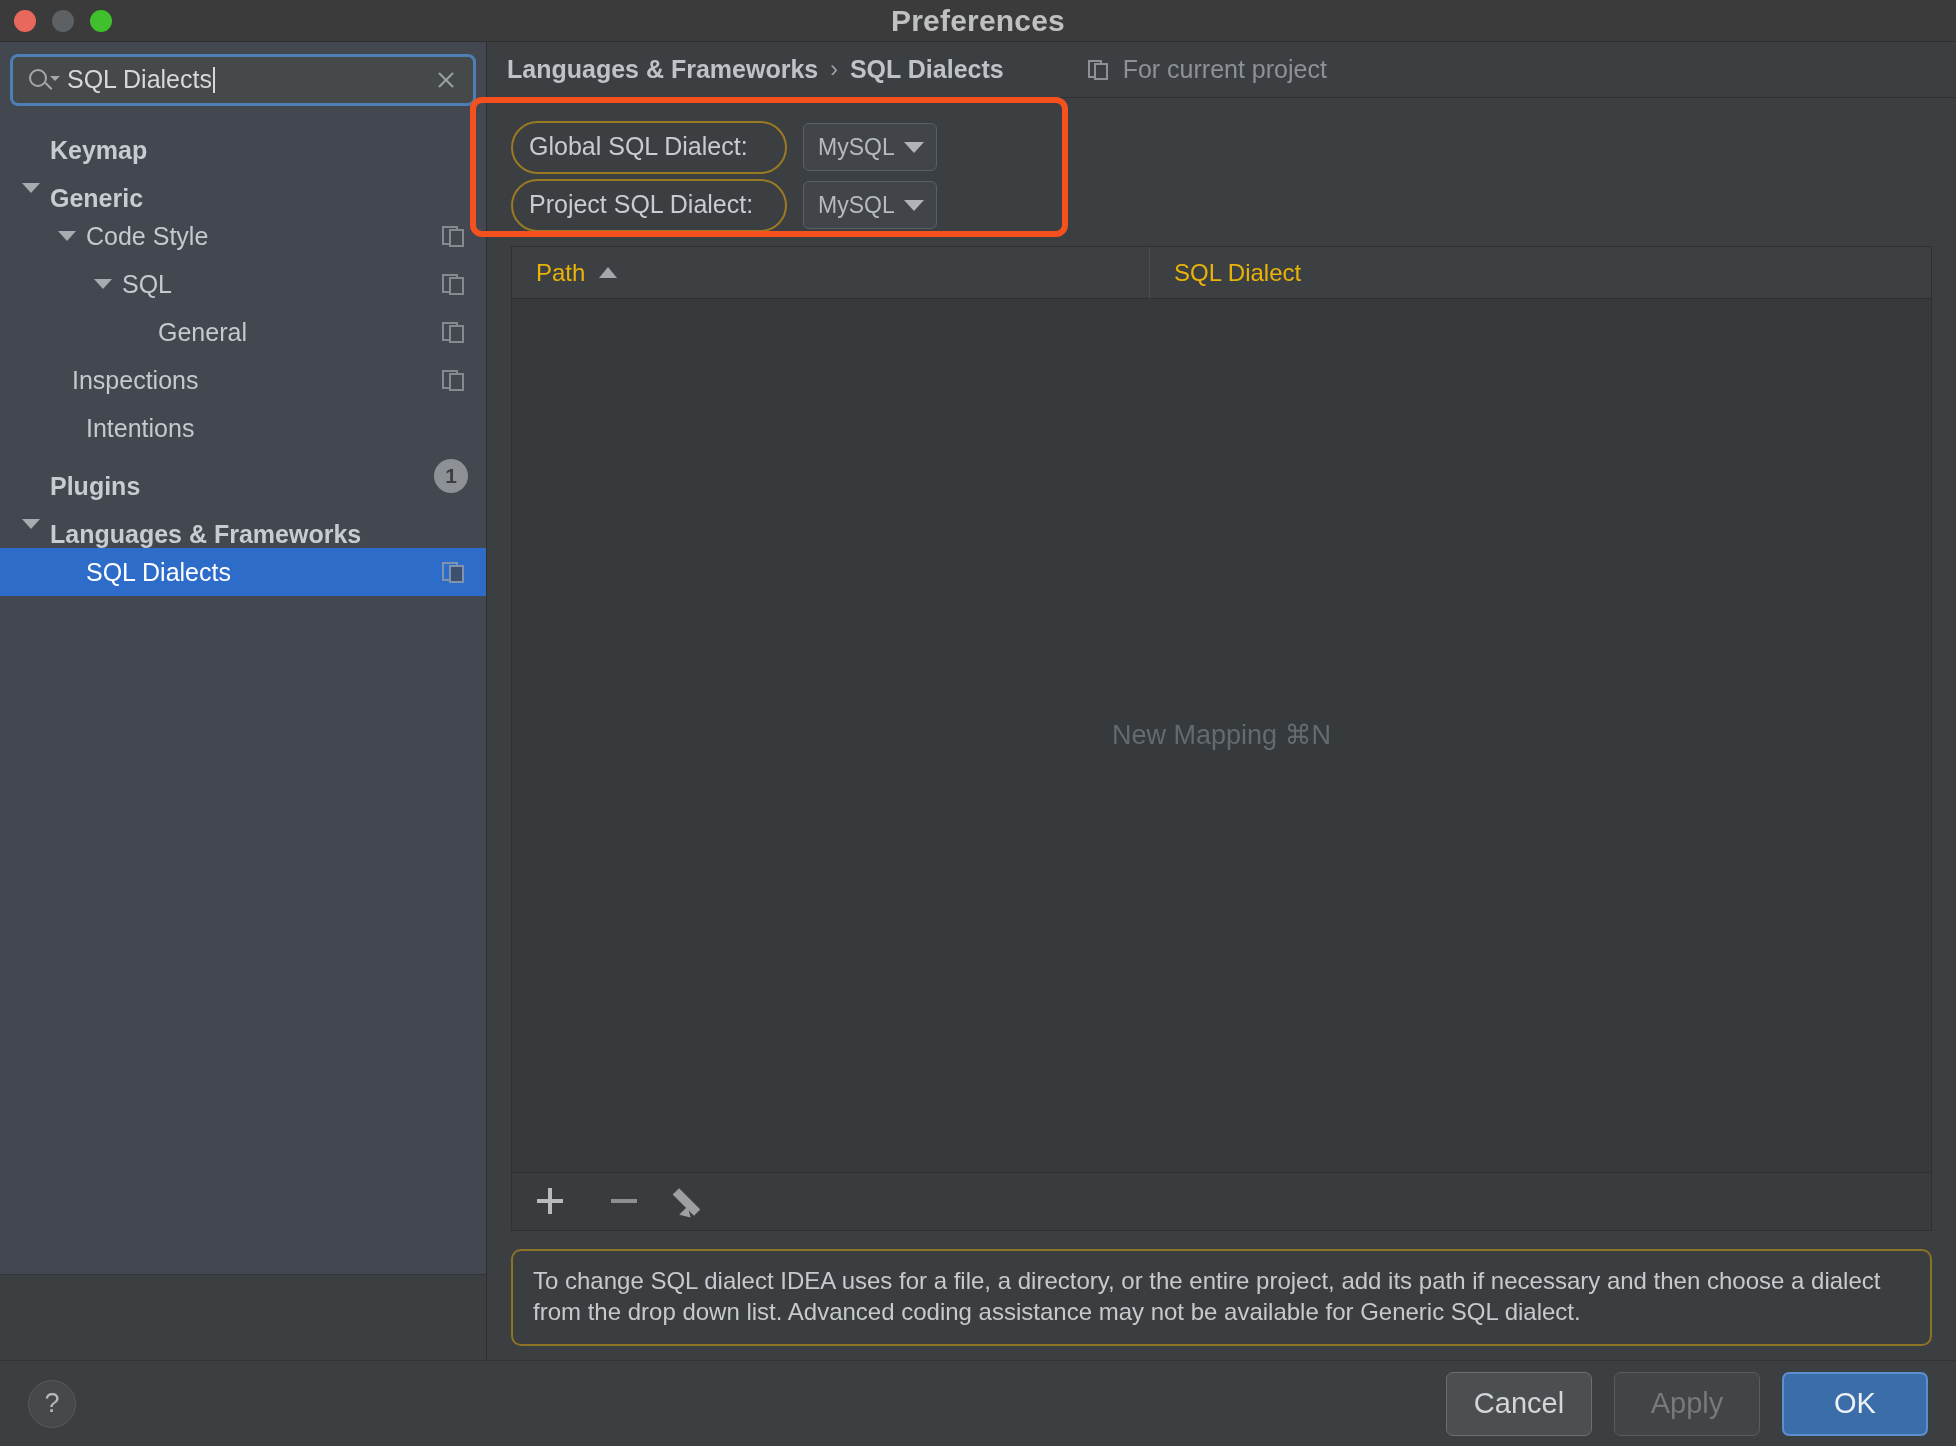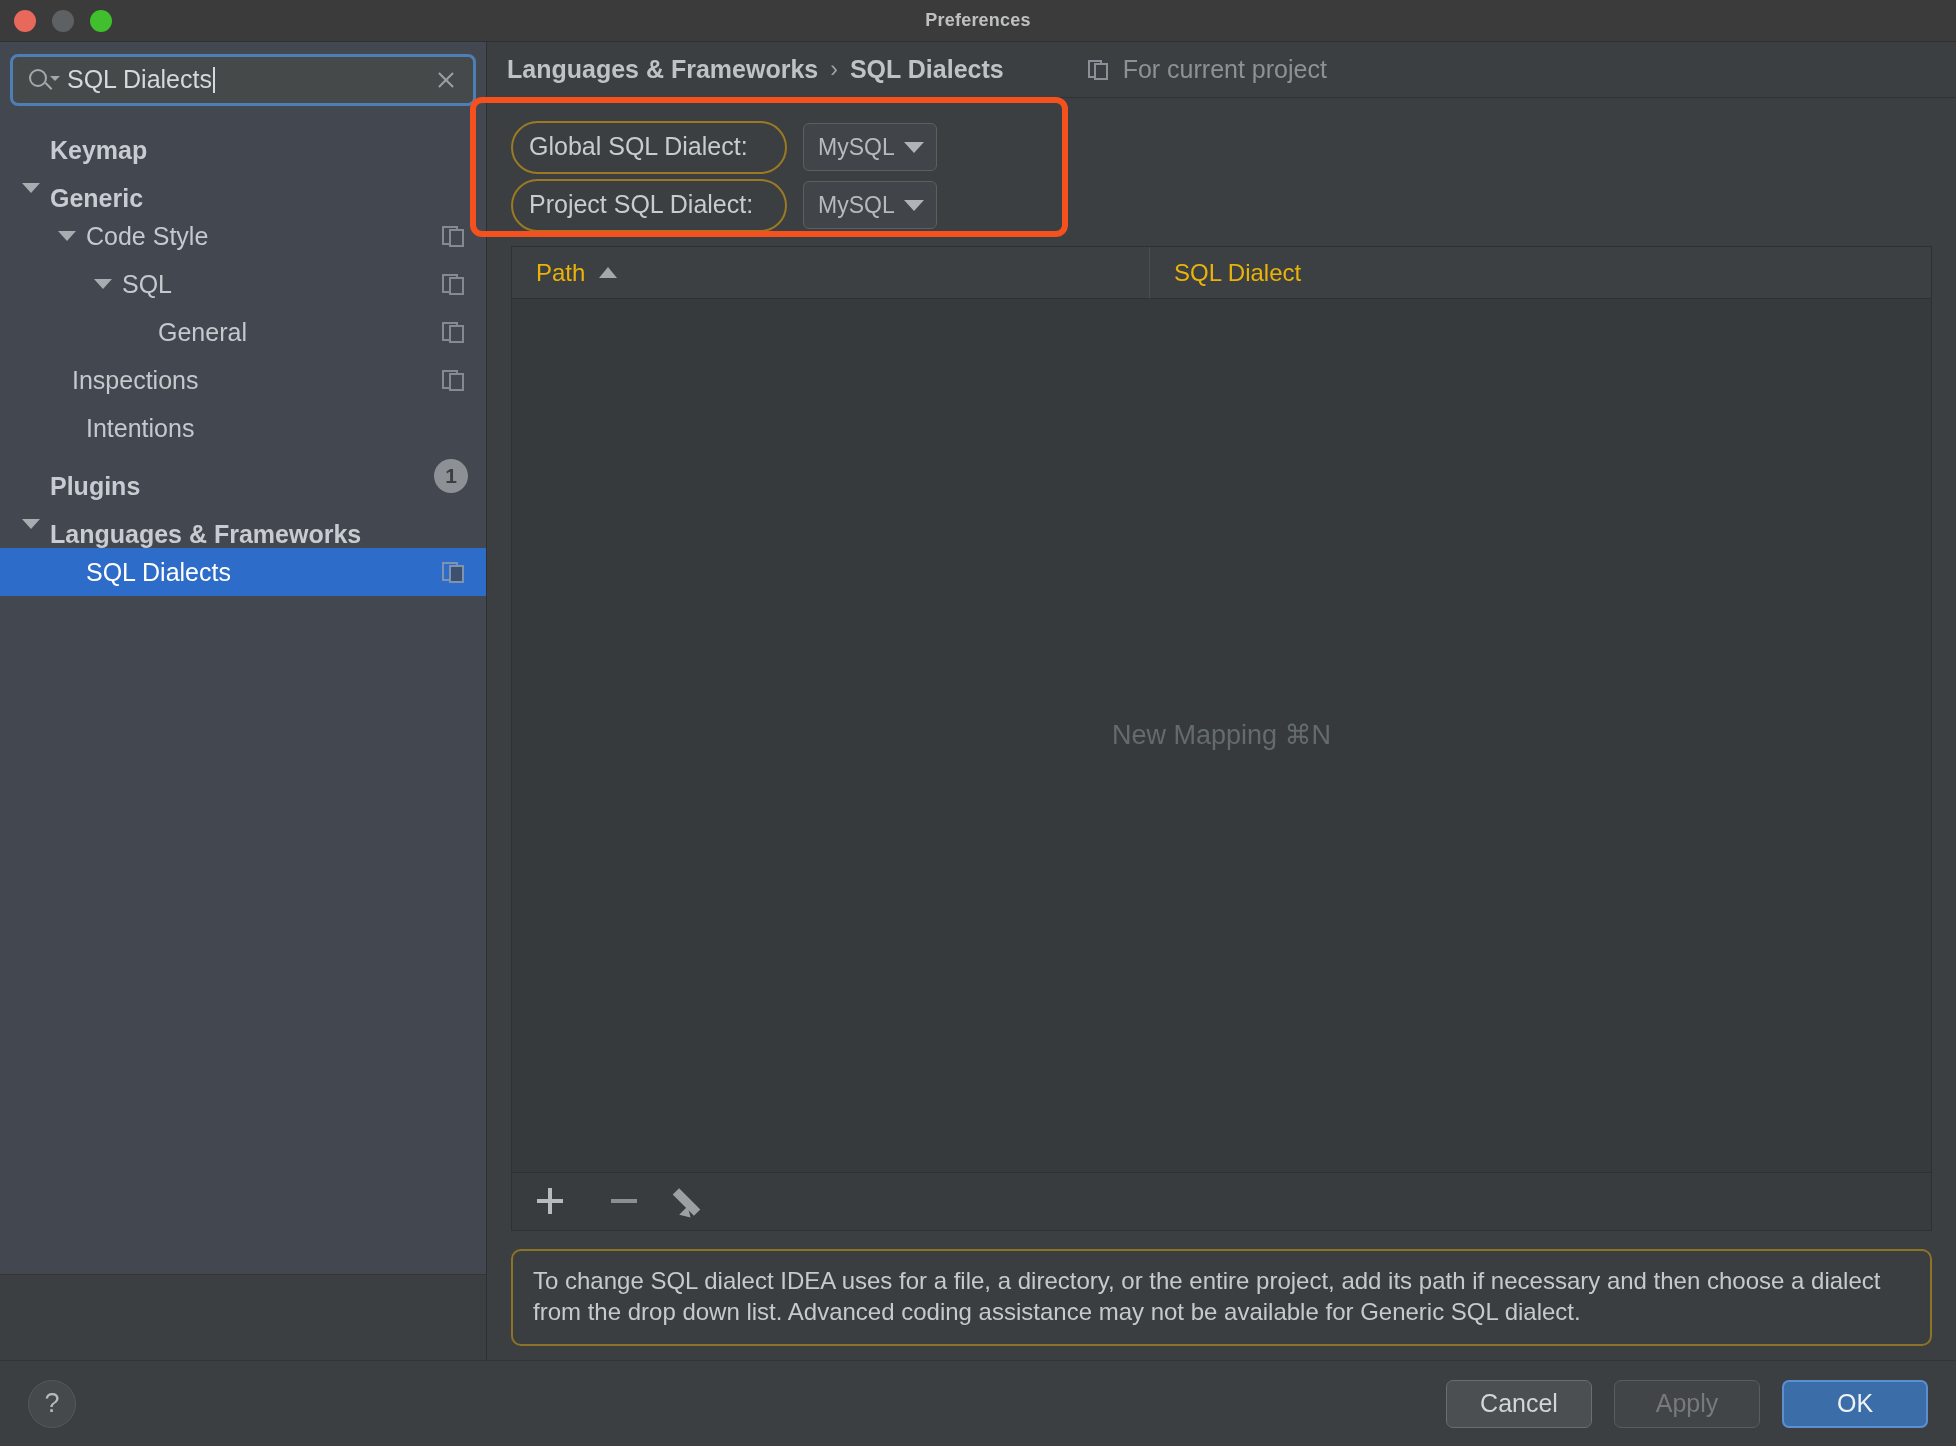--- a/index.html
+++ b/index.html
@@ -25,21 +25,21 @@
     position: relative;
     border-bottom: 1px solid #2e2f30;
   }
   .traffic { display: flex; gap: 16px; margin-left: 14px; }
   .dot { width: 22px; height: 22px; border-radius: 50%; }
   .dot.close { background: #e8685b; }
   .dot.min   { background: #5e6163; }
   .dot.zoom  { background: #3fc02c; }
   .window-title {
     position: absolute; left: 0; right: 0; text-align: center;
-    font-size: 18px; font-weight: bold; color: #bfc0c1;
+    font-size: 30px; font-weight: bold; color: #bfc0c1;
     letter-spacing: .2px;
   }
 
   
   .body-split { flex: 1 1 auto; display: flex; min-height: 0; }
 
   
   .sidebar {
     width: 487px; flex: 0 0 487px;
     background: #434750;
@@ -235,22 +235,22 @@
     display: flex; align-items: center; padding: 0 28px;
   }
   .help-btn {
     width: 48px; height: 48px; border-radius: 50%;
     border: 1px solid #55595c; background: #45494b;
     color: #b6babd; font-size: 27px;
     display: flex; align-items: center; justify-content: center;
   }
   .footer-actions { margin-left: auto; display: flex; gap: 22px; }
   .btn {
-    height: 48px; min-width: 146px; border-radius: 7px;
-    font-size: 25px; display: flex; align-items: center; justify-content: center;
+    height: 64px; min-width: 146px; border-radius: 7px;
+    font-size: 29px; display: flex; align-items: center; justify-content: center;
     border: 1px solid #6a6e71; background: #4b4f52; color: #d2d6d9;
   }
   .btn.disabled { background: #414547; color: #77797b; border-color: #595d60; text-align: center; }
   .btn.primary { background: #3b6ea8; border: 2px solid #5b8fd0; color: #eef2f6; }
 
   .sidebar-footer {
     height: 86px; flex: 0 0 86px; background: #3c3f41;
     border-top: 1px solid #323436;
   }
 </style>

